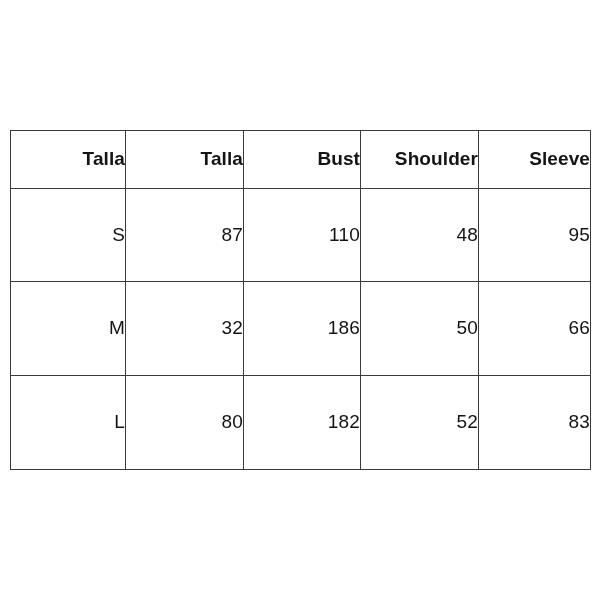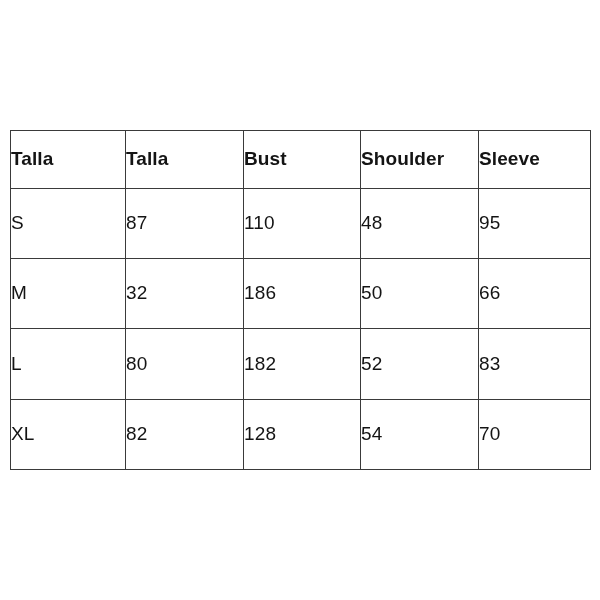--- a/index.html
+++ b/index.html
@@ -35,21 +35,21 @@
     width: 580px;
     height: 340px;
     border-collapse: collapse;
     table-layout: fixed;
     background: #ffffff;
   }
 
   table.size-chart td,
   table.size-chart th {
     border: 1.5px solid #3a3a3a;
-    text-align: left;
+    text-align: right;
     vertical-align: middle;
     padding: 0;
     height: 56.6px;
     line-height: 1.1;
     color: #141414;
     background: #ffffff;
   }
 
   table.size-chart th {
     font-weight: bold;
@@ -108,24 +108,17 @@
           <td>50</td>
           <td>66</td>
         </tr>
         <tr>
           <td>L</td>
           <td>80</td>
           <td>182</td>
           <td>52</td>
           <td>83</td>
         </tr>
-        <tr>
-          <td>XL</td>
-          <td>82</td>
-          <td>128</td>
-          <td>54</td>
-          <td>70</td>
-        </tr>
       </tbody>
     </table>
   </div>
 
 </div>
 
 </body></html>

